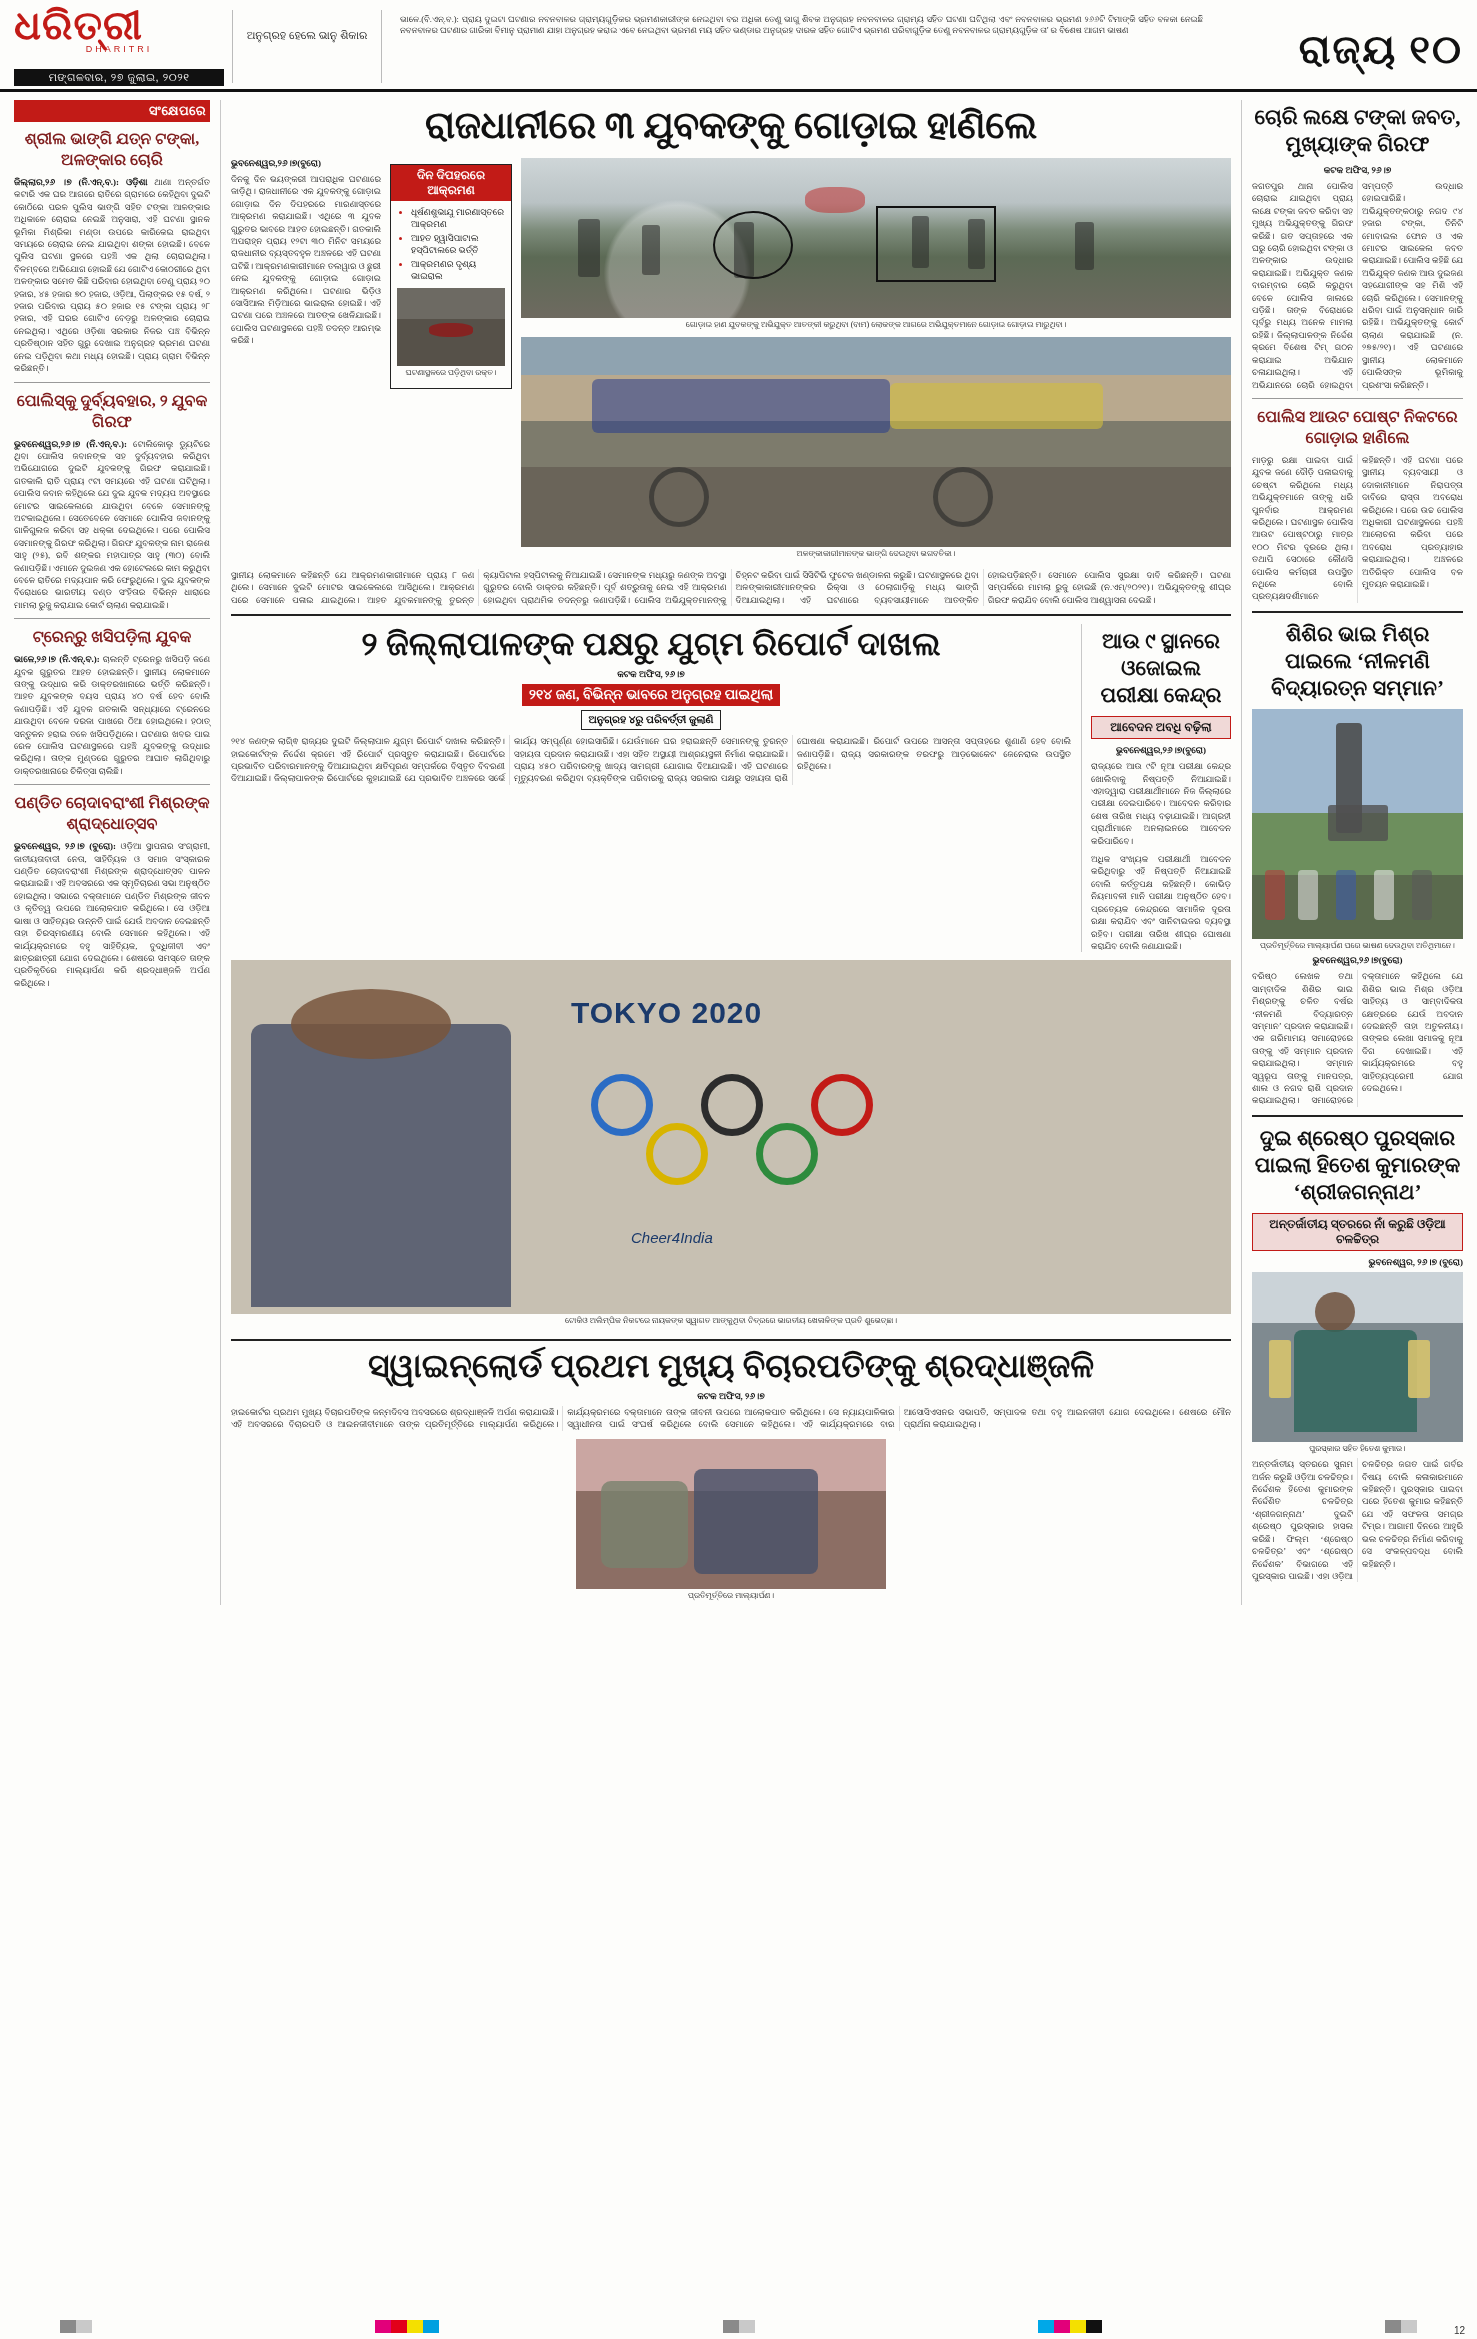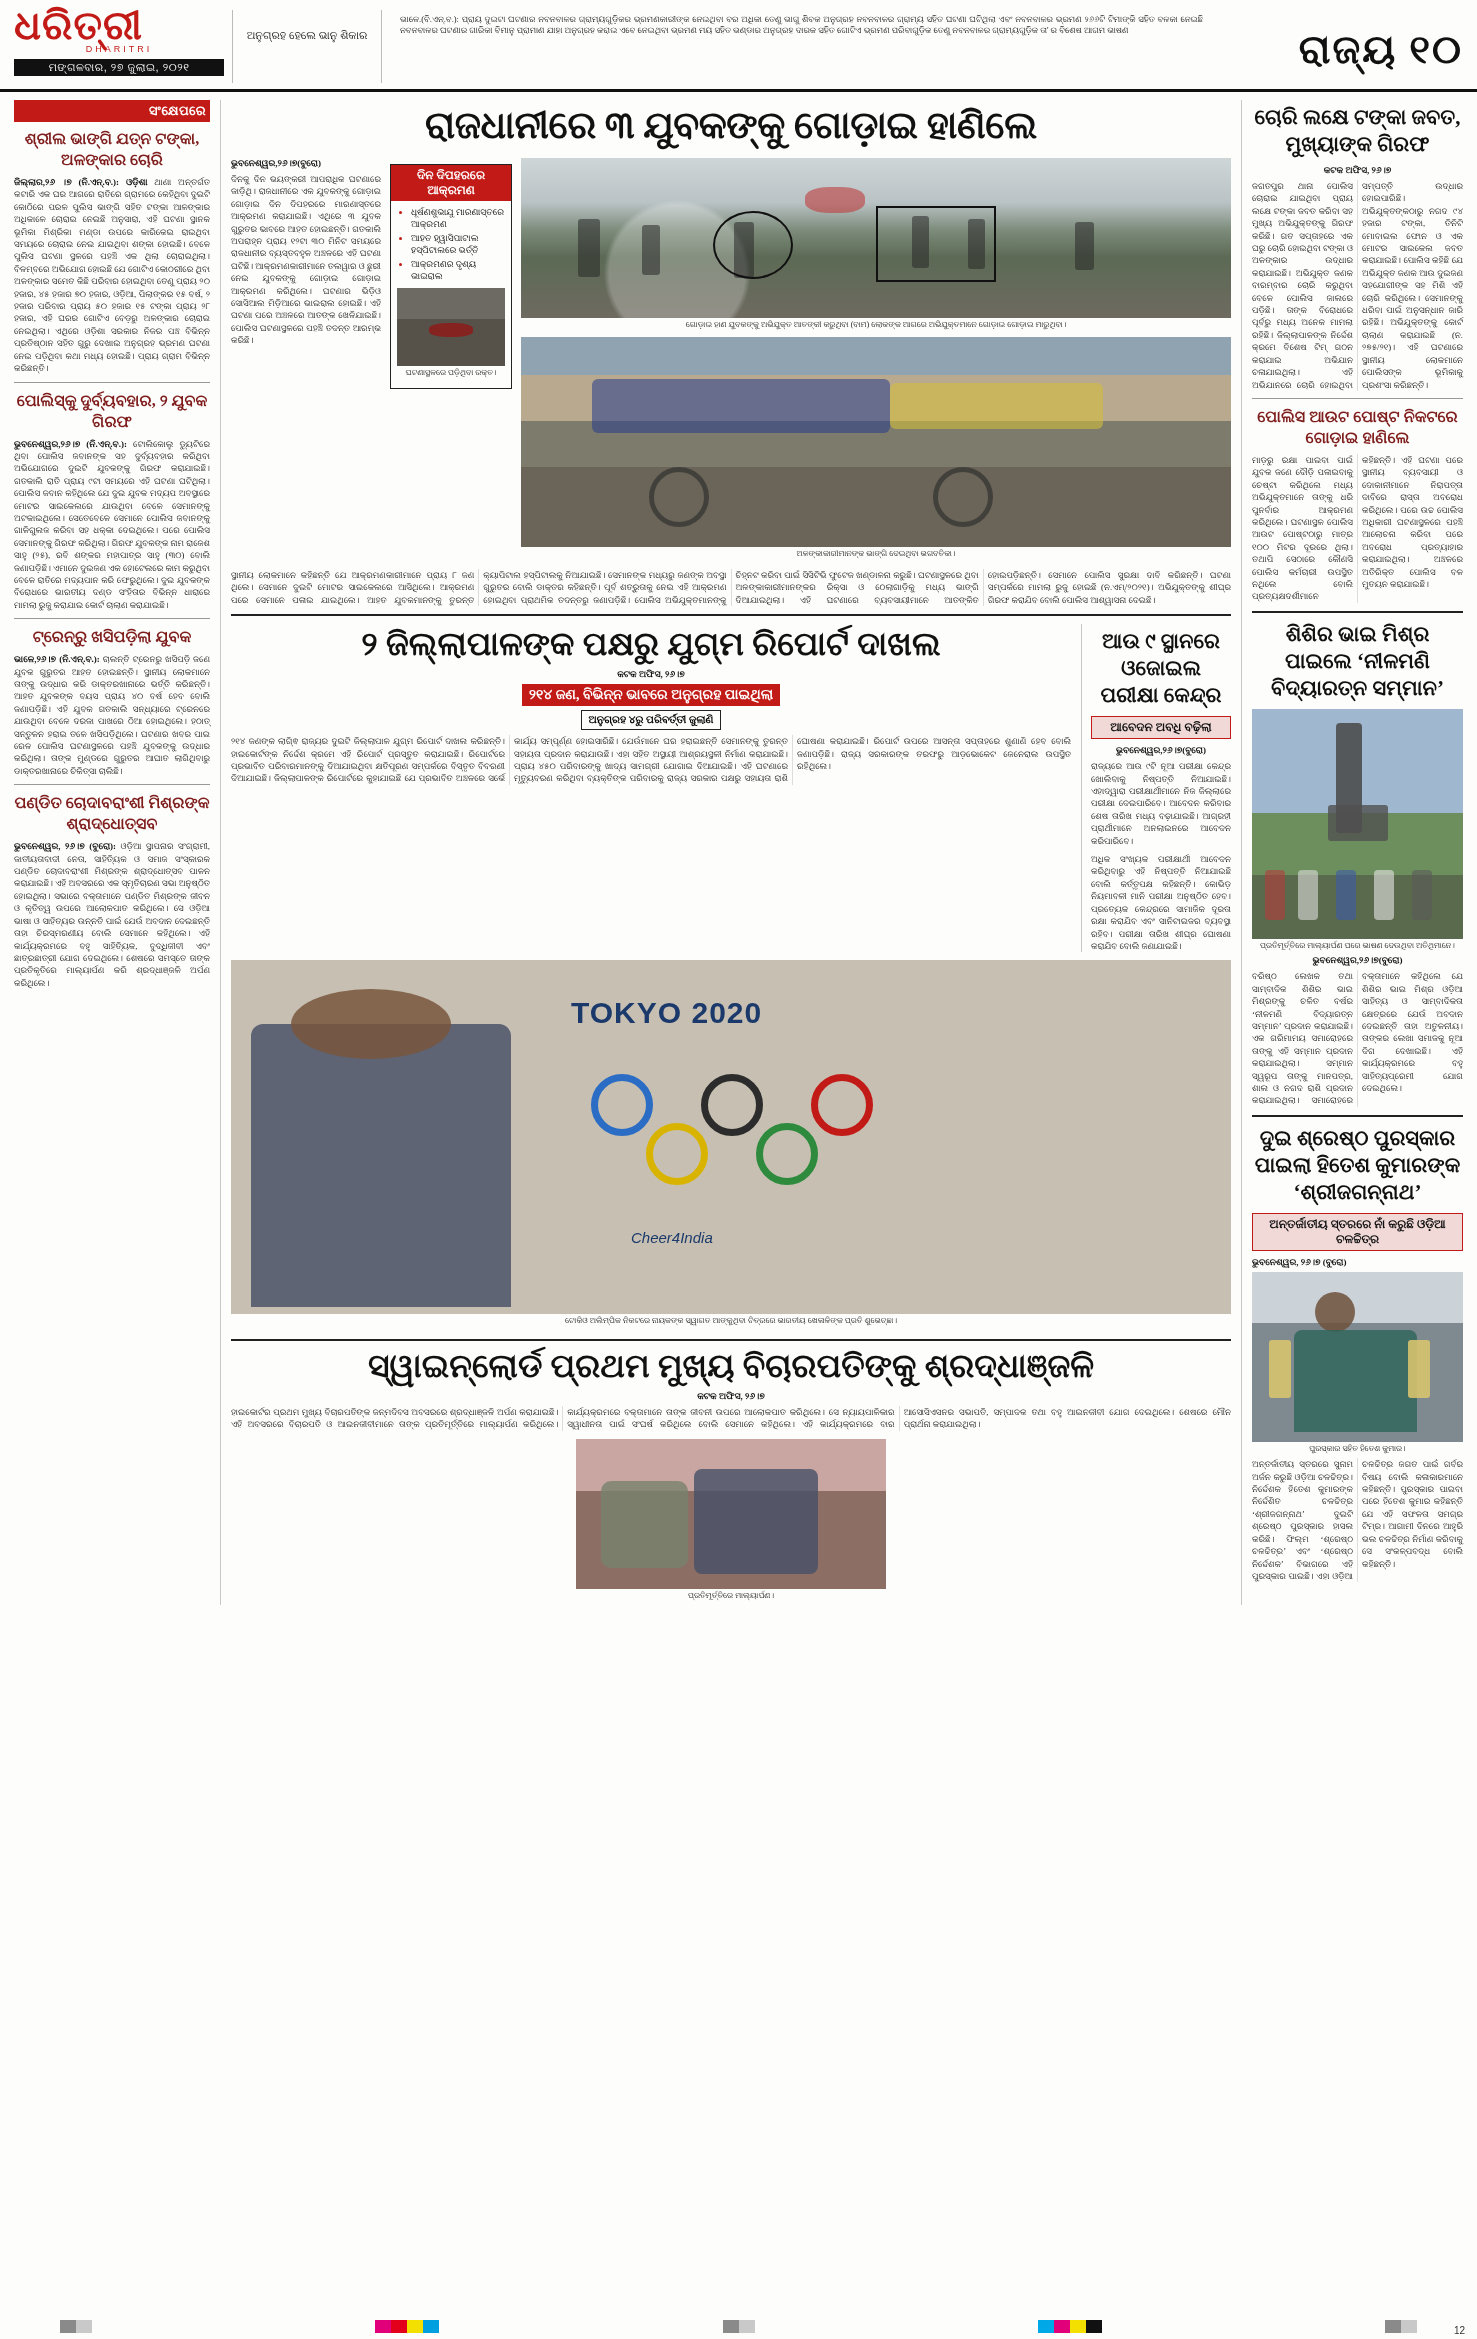--- a/index.html
+++ b/index.html
@@ -38,21 +38,21 @@
     line-height: 44px;
   }
   .logo-sub {
     font-size: 9px;
     letter-spacing: 3px;
     color: #c21b17;
     text-align: center;
     margin-top: -4px;
   }
   .logo-date {
-    margin-top: 5px;
+    margin-top: 15px;
     background: #111;
     color: #fff;
     font-size: 11px;
     text-align: center;
     padding: 2px 0;
     letter-spacing: .5px;
   }
   .masthead-mid {
     flex: 0 0 150px;
     font-size: 11px;
@@ -506,21 +506,21 @@
           <span> </span>
           <span>ସମାରୋହରେ ବକ୍ତାମାନେ କହିଥିଲେ ଯେ ଶିଶିର ଭାଇ ମିଶ୍ର ଓଡ଼ିଆ ସାହିତ୍ୟ ଓ ସାମ୍ବାଦିକତା କ୍ଷେତ୍ରରେ ଯେଉଁ ଅବଦାନ ଦେଇଛନ୍ତି ତାହା ଅତୁଳନୀୟ। ତାଙ୍କର ଲେଖା ସମାଜକୁ ନୂଆ ଦିଗ ଦେଖାଇଛି। ଏହି କାର୍ଯ୍ୟକ୍ରମରେ ବହୁ ସାହିତ୍ୟପ୍ରେମୀ ଯୋଗ ଦେଇଥିଲେ।</span>
         </div>
       </div>
 
       <div class="rule-thick"></div>
 
       <div>
         <div class="hl-md od">ଦୁଇ ଶ୍ରେଷ୍ଠ ପୁରସ୍କାର ପାଇଲା ହିତେଶ କୁମାରଙ୍କ ‘ଶ୍ରୀଜଗନ୍ନାଥ’</div>
         <div class="subhead-red od">ଅନ୍ତର୍ଜାତୀୟ ସ୍ତରରେ ନାଁ କରୁଛି ଓଡ଼ିଆ ଚଳଚ୍ଚିତ୍ର</div>
-        <div class="dateline od" style="text-align:left;">ଭୁବନେଶ୍ୱର, ୨୬।୭ (ବୁରୋ)</div>
+        <div class="dateline od" style="text-align:right;">ଭୁବନେଶ୍ୱର, ୨୬।୭ (ବୁରୋ)</div>
         <div class="photo ph-award" style="height:170px;">
           <div class="fig" style="left:30%; top:12%; width:40px; height:40px; background:rgba(110,80,60,.85); border-radius:50%;"></div>
           <div class="fig" style="left:20%; top:34%; width:58%; height:60%; background:rgba(45,100,90,.8); border-radius:8px 8px 0 0;"></div>
           <div class="fig" style="left:8%; top:40%; width:22px; height:58px; background:rgba(215,195,110,.9); border-radius:3px;"></div>
           <div class="fig" style="left:74%; top:40%; width:22px; height:58px; background:rgba(215,195,110,.9); border-radius:3px;"></div>
         </div>
         <div class="caption od">ପୁରସ୍କାର ସହିତ ହିତେଶ କୁମାର।</div>
         <div class="cols2 body-text od">
           <span>ଅନ୍ତର୍ଜାତୀୟ ସ୍ତରରେ ସୁନାମ ଅର୍ଜନ କରୁଛି ଓଡ଼ିଆ ଚଳଚ୍ଚିତ୍ର। ନିର୍ଦ୍ଦେଶକ ହିତେଶ କୁମାରଙ୍କ ନିର୍ଦ୍ଦେଶିତ ଚଳଚ୍ଚିତ୍ର ‘ଶ୍ରୀଜଗନ୍ନାଥ’ ଦୁଇଟି ଶ୍ରେଷ୍ଠ ପୁରସ୍କାର ହାସଲ କରିଛି।</span>
           <span> </span>

